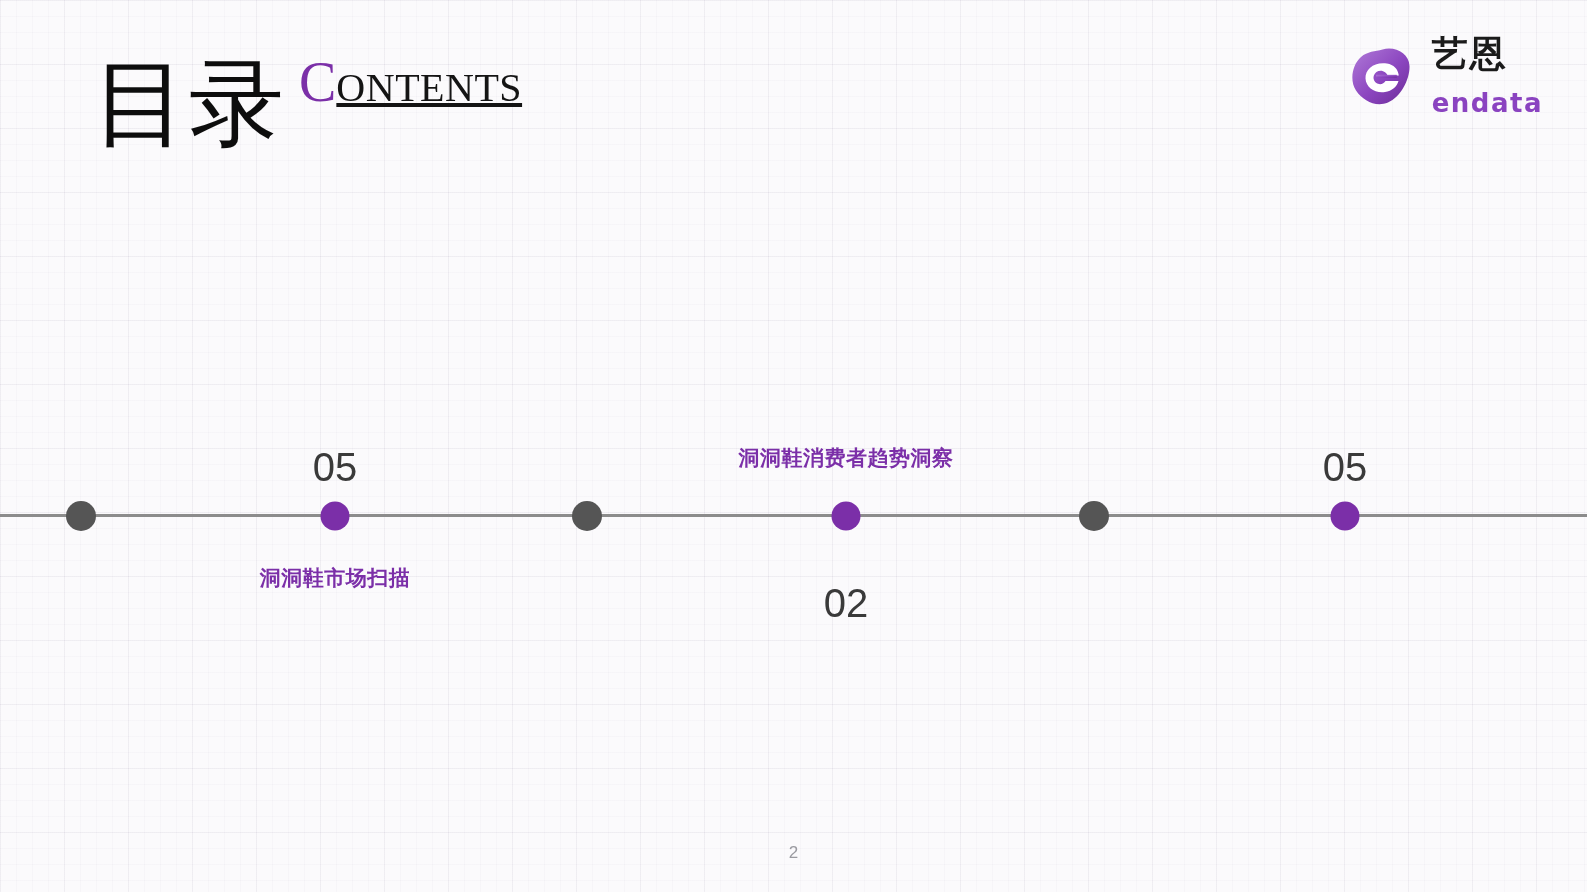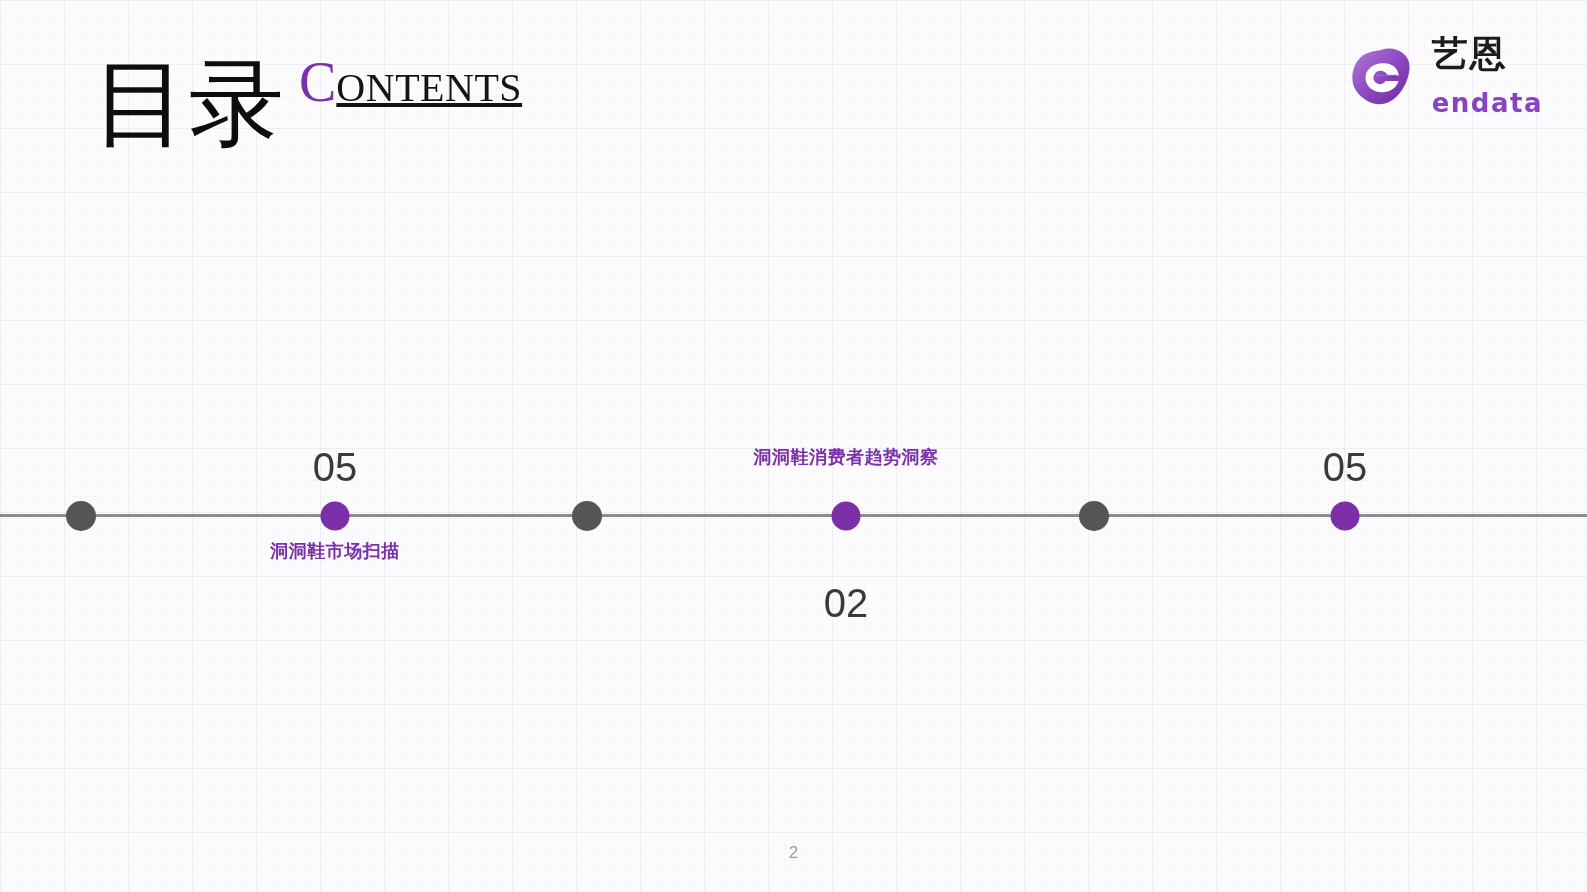--- a/index.html
+++ b/index.html
@@ -148,35 +148,35 @@
     font-size: 40px;
     font-weight: 300;
     color: #3a3a3a;
     line-height: 1;
     white-space: nowrap;
     font-family: "Liberation Sans", "DejaVu Sans", sans-serif;
   }
   .entry-label {
     position: absolute;
     transform: translateX(-50%);
-    font-size: 18px;
+    font-size: 21px;
     font-weight: 700;
     color: #7b2fa8;
     line-height: 1;
     white-space: nowrap;
     letter-spacing: 0.5px;
     font-family: "DejaVu Sans", "Liberation Sans", sans-serif;
   }
 
   
   .above-num  { top: 447px; }
   .above-label{ top: 448px; }
   
   .below-num  { top: 583px; }
-  .below-label{ top: 542px; }
+  .below-label{ top: 568px; }
 
   
   .page-number {
     position: absolute;
     left: 0;
     right: 0;
     top: 843px;
     text-align: center;
     font-size: 17px;
     color: #9a9aa0;

